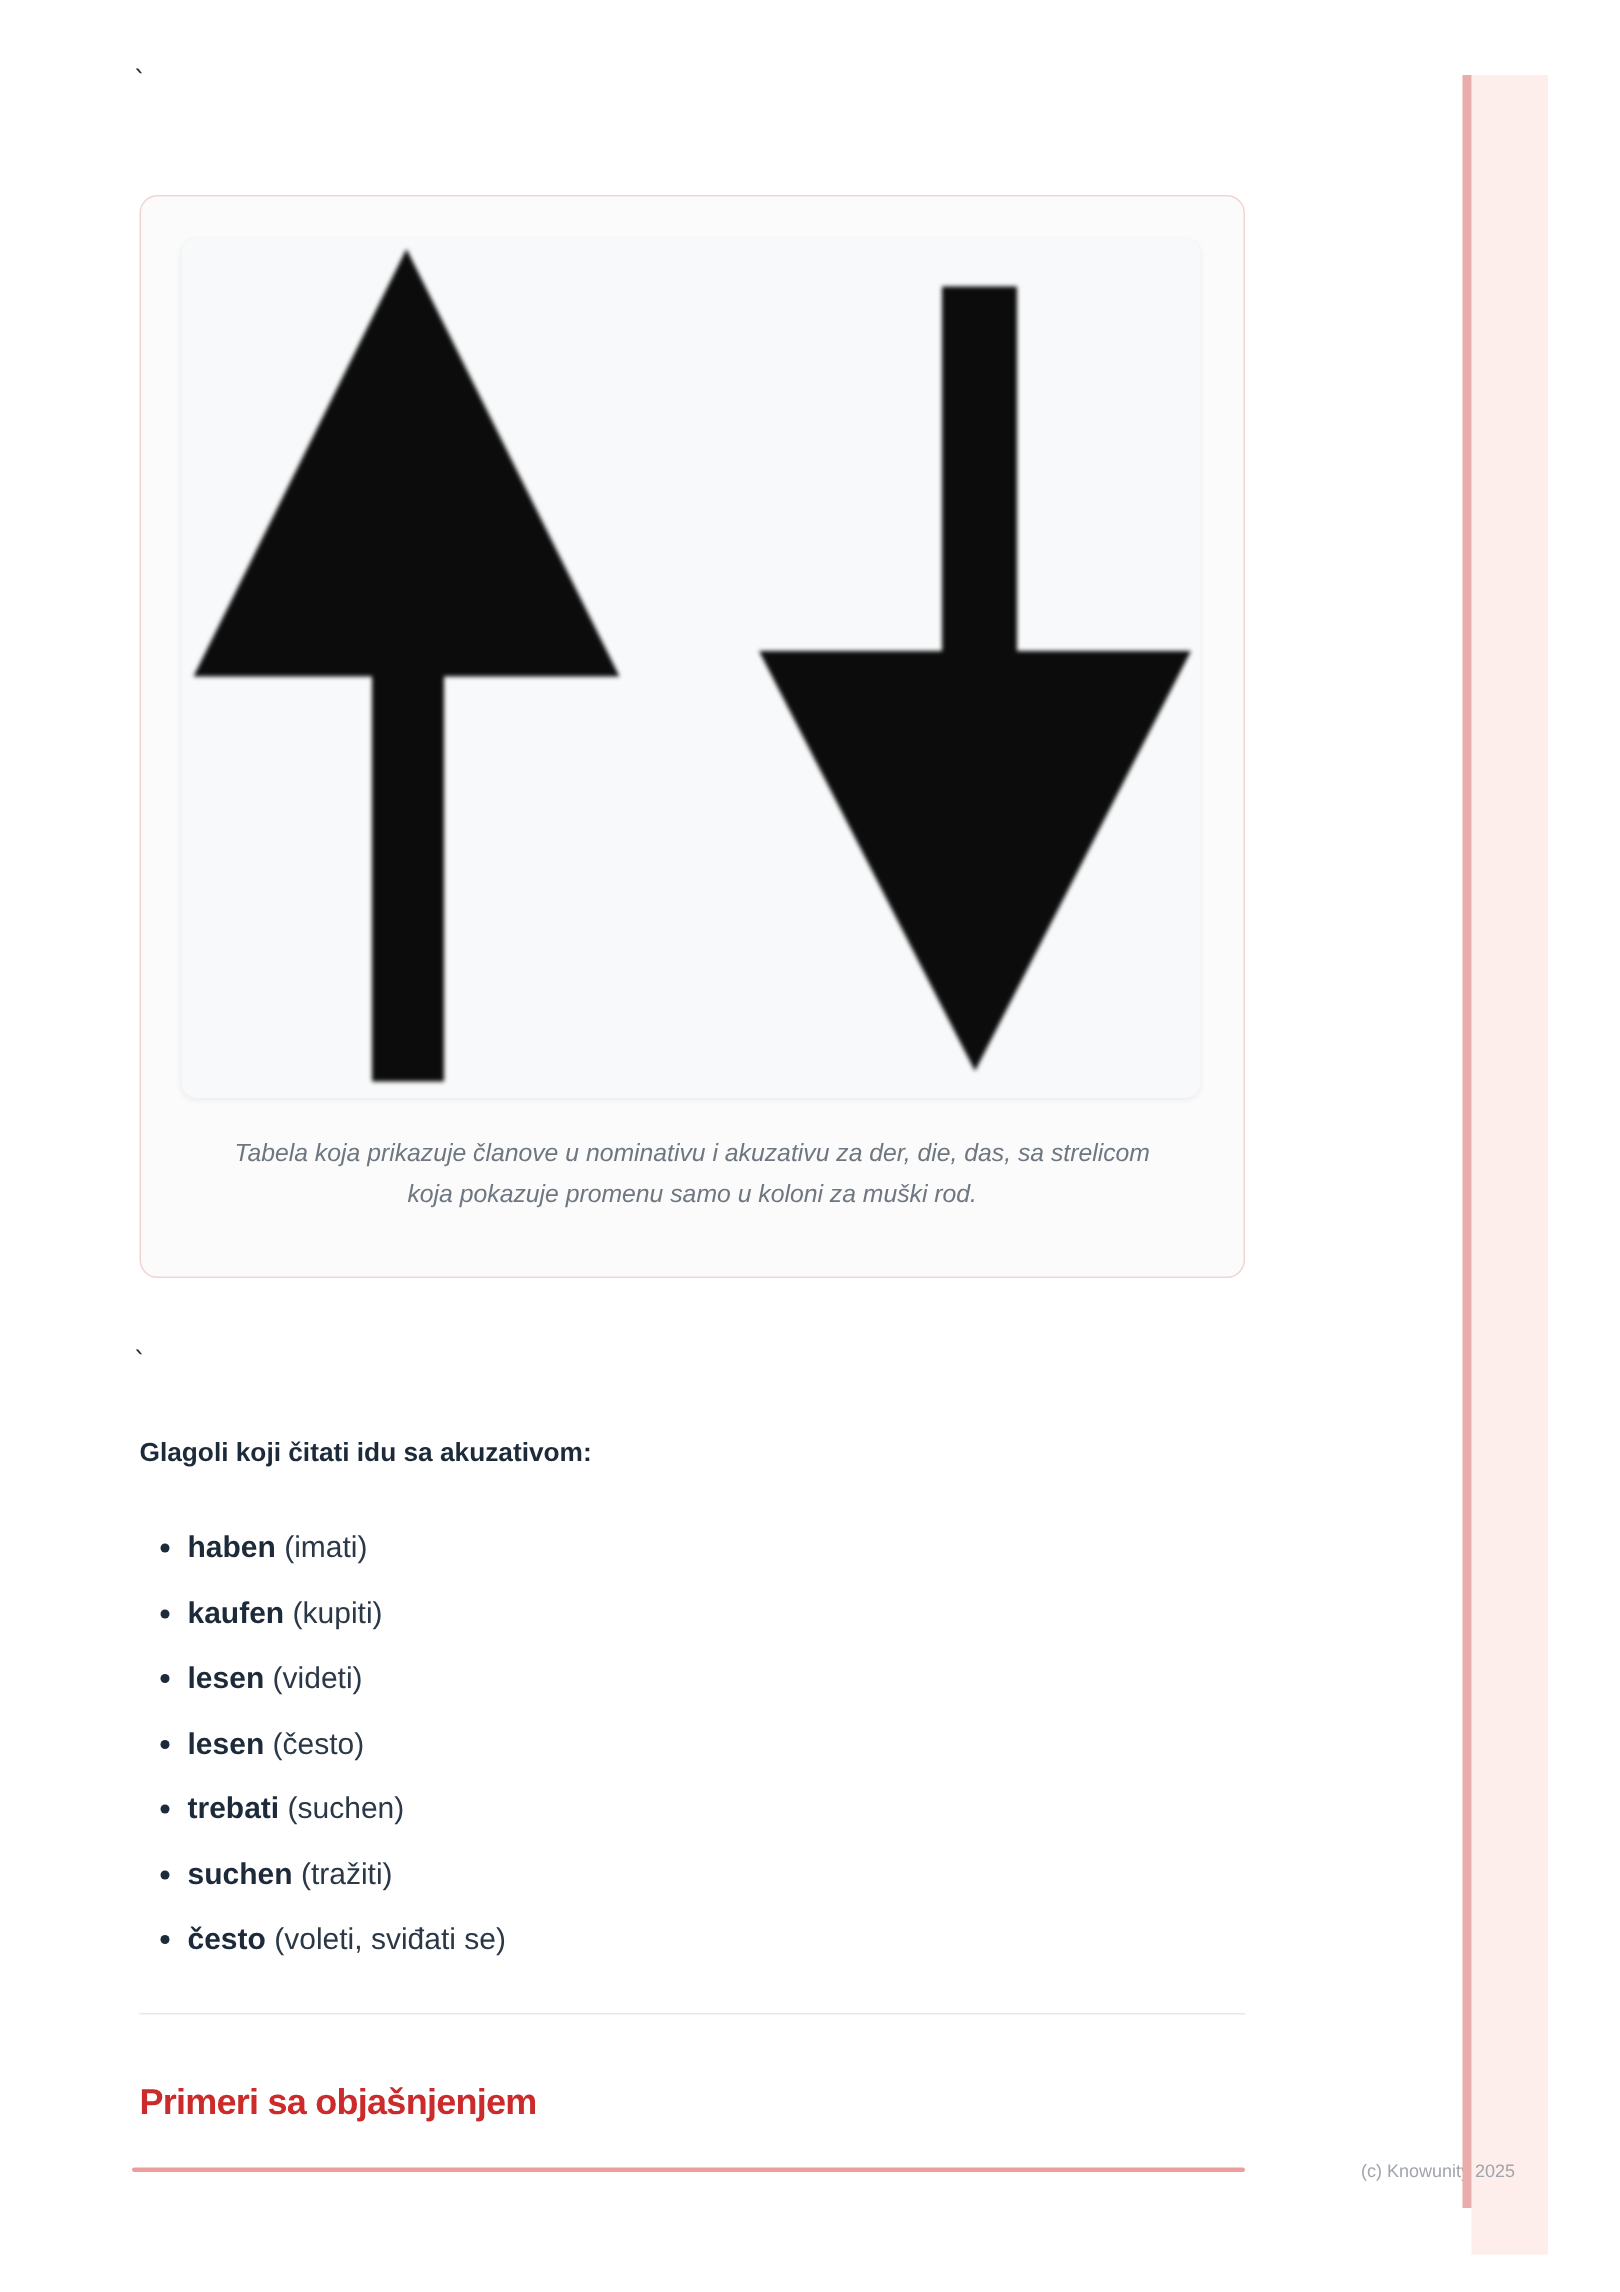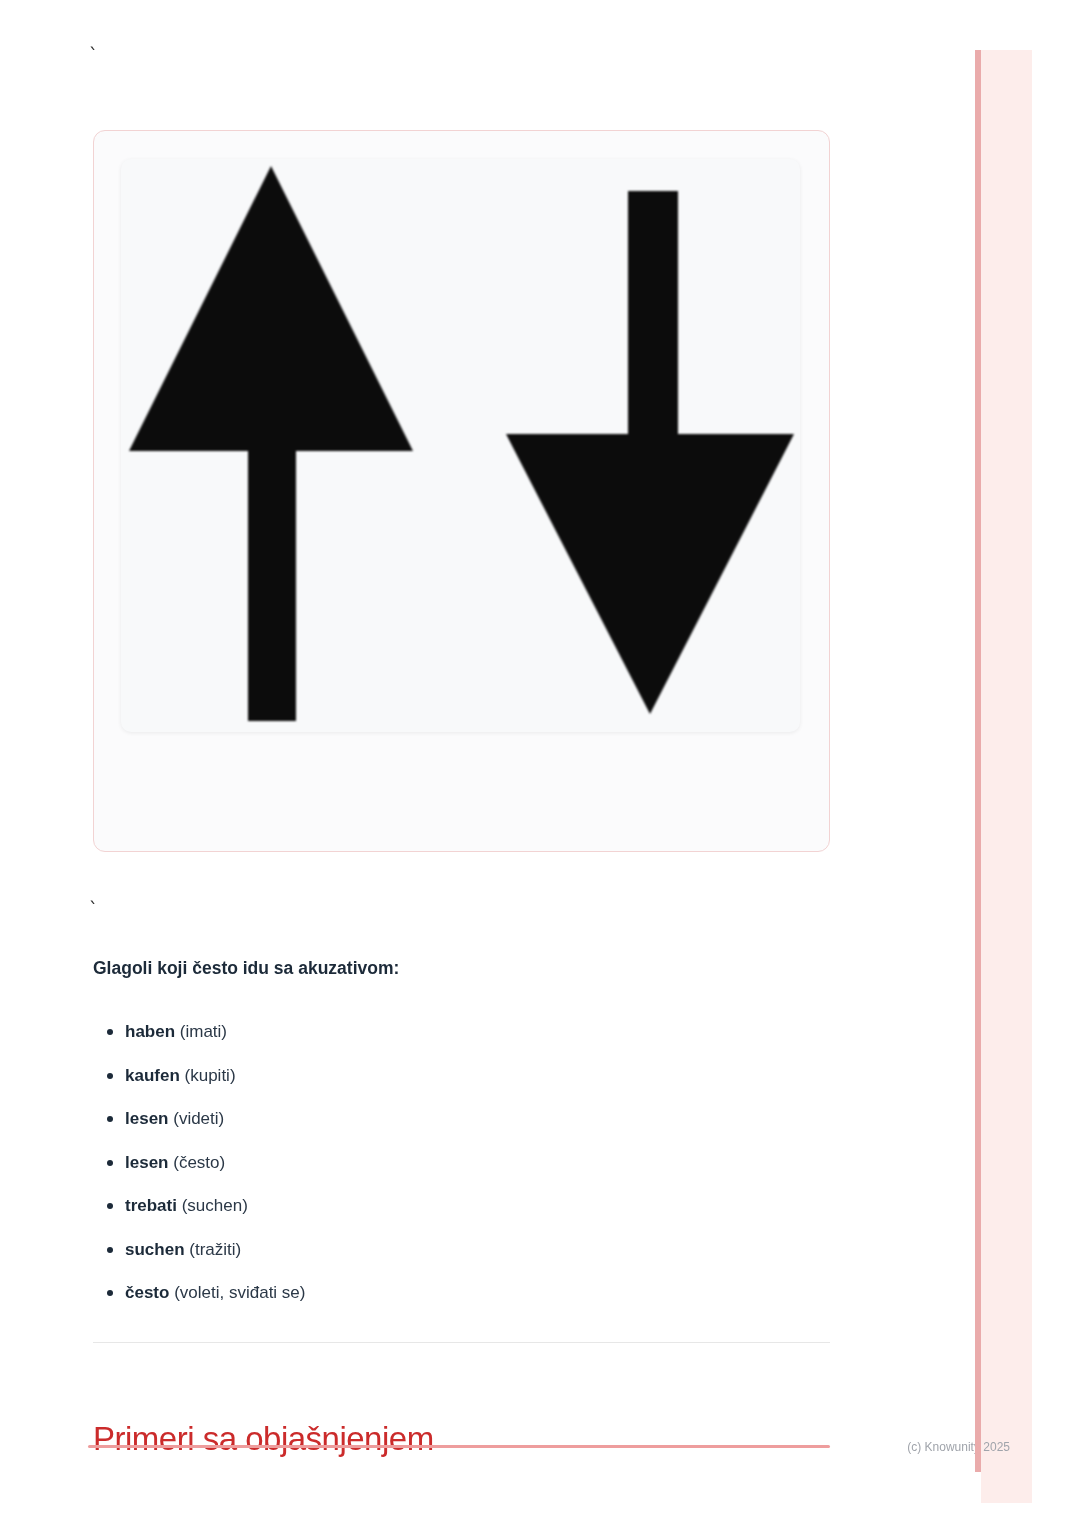--- a/index.html
+++ b/index.html
@@ -62,21 +62,21 @@
     color: #1c2a39;
   }
   .verbs-list {
     position: absolute;
     left: 93px; top: 1020px;
     list-style: none;
   }
   .verbs-list li {
     position: relative;
     padding-left: 32px;
-    font-size: 17px;
+    font-size: 20px;
     line-height: 24px;
     margin-bottom: 19.5px;
     color: #1c2a39;
   }
   .bullet-dot {
     position: absolute;
     left: 14px; top: 9px;
     width: 6px; height: 6px;
     border-radius: 50%;
     background: #1c2a39;
@@ -88,25 +88,24 @@
     position: absolute;
     left: 93px; top: 1342px;
     width: 737px; height: 1px;
     background: #e7e7e7;
   }
 
   
   .section-heading {
     position: absolute;
     left: 93px; top: 1388px;
-    font-size: 33px;
-    font-weight: normal;
+    font-size: 24px;
+    font-weight: bold;
     color: #cb2b2b;
     letter-spacing: -0.5px;
-    margin-top: 32px;
   }
   .section-underline {
     position: absolute;
     left: 88px; top: 1445px;
     width: 742px; height: 3px;
     background: #ee9d9d;
     border-radius: 2px;
   }
 
   
@@ -140,25 +139,29 @@
 
 <span class="tick tick-top">`</span>
 
 <div class="figure-card">
   <div class="figure-image">
     <svg viewBox="0 0 679 573" width="679" height="573">
       <polygon points="150,7 292,292 175,292 175,562 127,562 127,292 8,292" fill="#0c0c0c"></polygon>
       <polygon points="507,32 557,32 557,275 673,275 529,555 385,275 507,275" fill="#0c0c0c"></polygon>
     </svg>
   </div>
+  <div class="figure-caption">
+    <div>Tabela koja prikazuje članove u nominativu i akuzativu za der, die, das, sa strelicom</div>
+    <div>koja pokazuje promenu samo u koloni za muški rod.</div>
+  </div>
 </div>
 
 <span class="tick tick-mid">`</span>
 
-<div class="verbs-heading">Glagoli koji često idu sa akuzativom:</div>
+<div class="verbs-heading">Glagoli koji čitati idu sa akuzativom:</div>
 
 <ul class="verbs-list">
   <li>
     <span class="bullet-dot"></span>
     <span class="verb">haben</span>
     <span class="translation">(imati)</span>
   </li>
   <li>
     <span class="bullet-dot"></span>
     <span class="verb">kaufen</span>

